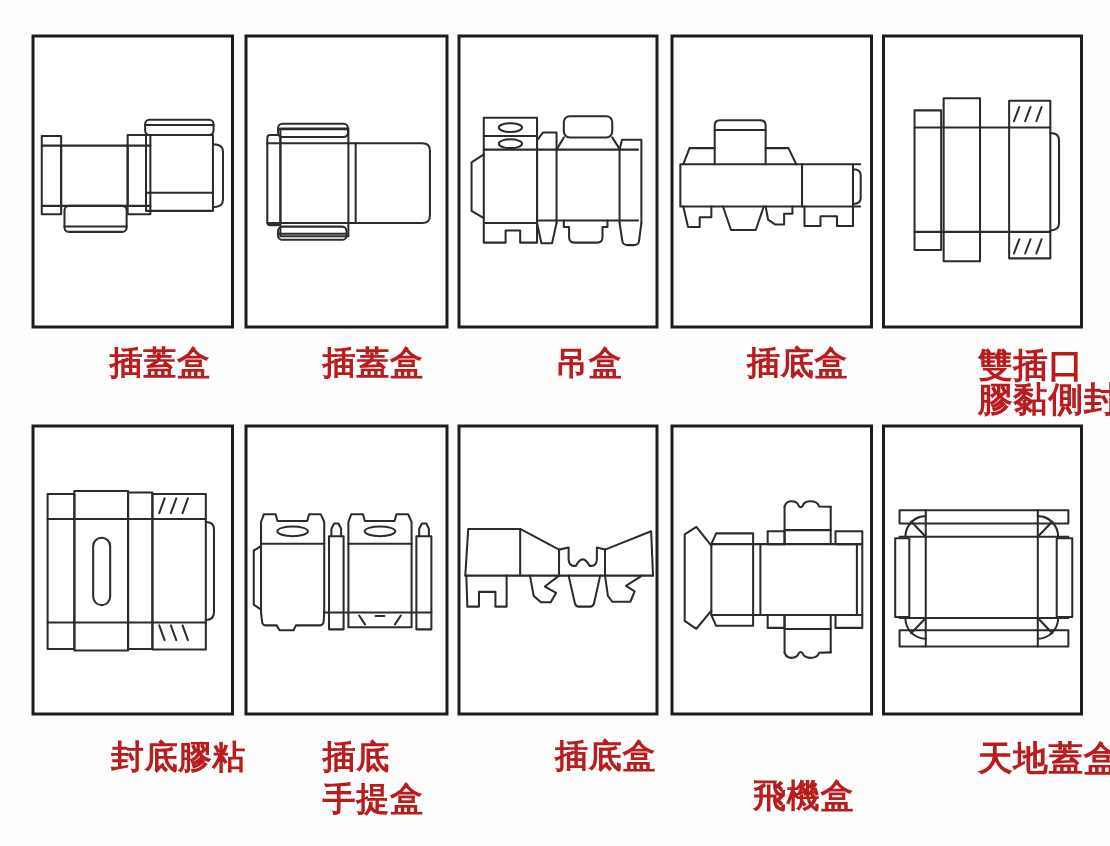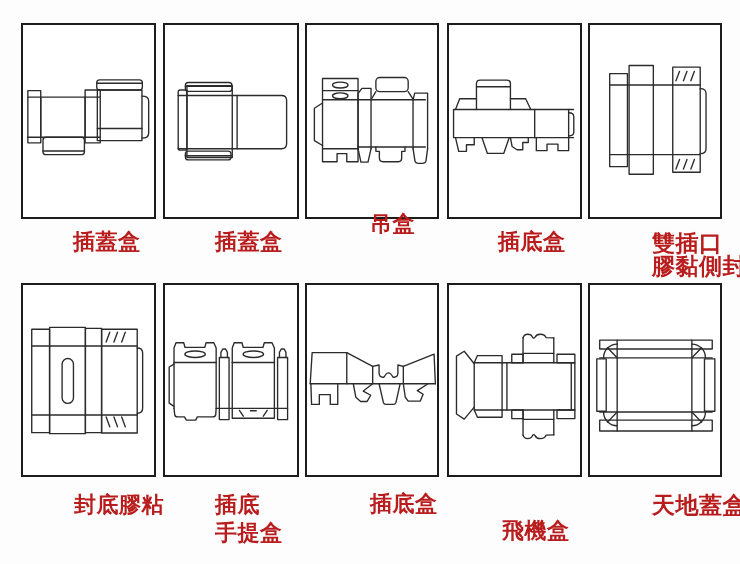--- a/index.html
+++ b/index.html
@@ -188,21 +188,21 @@
       <path d="M28,74 L18,63.7 M105,74 L115,63.7 M105,129 L115,139.3 M28,129 L18,139.3"></path>
     </svg>
   </div>
 
   <div class="lbl" style="left:43px;top:229px">
     <span>插蓋盒</span>
   </div>
   <div class="lbl" style="left:185px;top:229px">
     <span>插蓋盒</span>
   </div>
-  <div class="lbl" style="left:340px;top:211px">
+  <div class="lbl" style="left:340px;top:229px">
     <span>吊盒</span>
   </div>
   <div class="lbl" style="left:468px;top:229px">
     <span>插底盒</span>
   </div>
   <div class="lbl small" style="left:622px;top:232px">
     <span>雙插口</span>
     <span>膠黏側封</span>
   </div>
 

